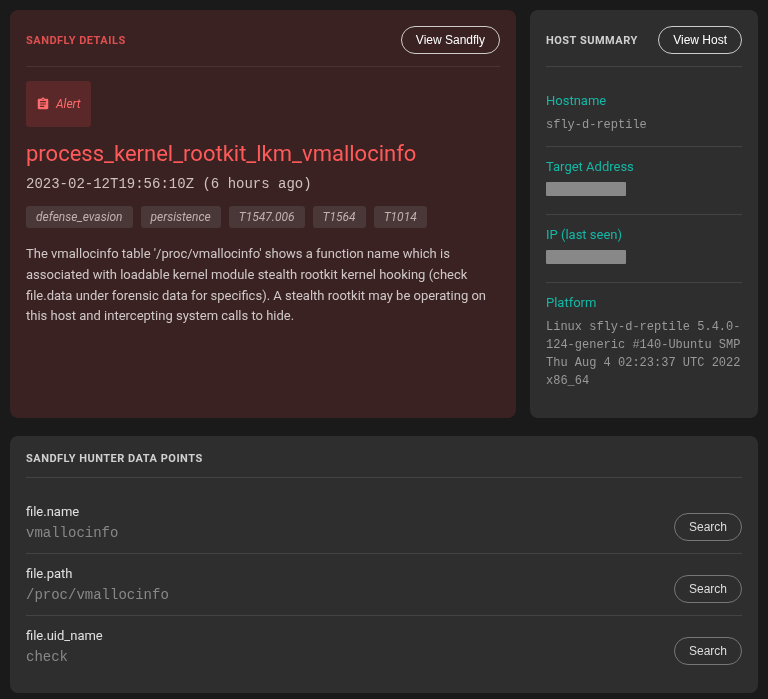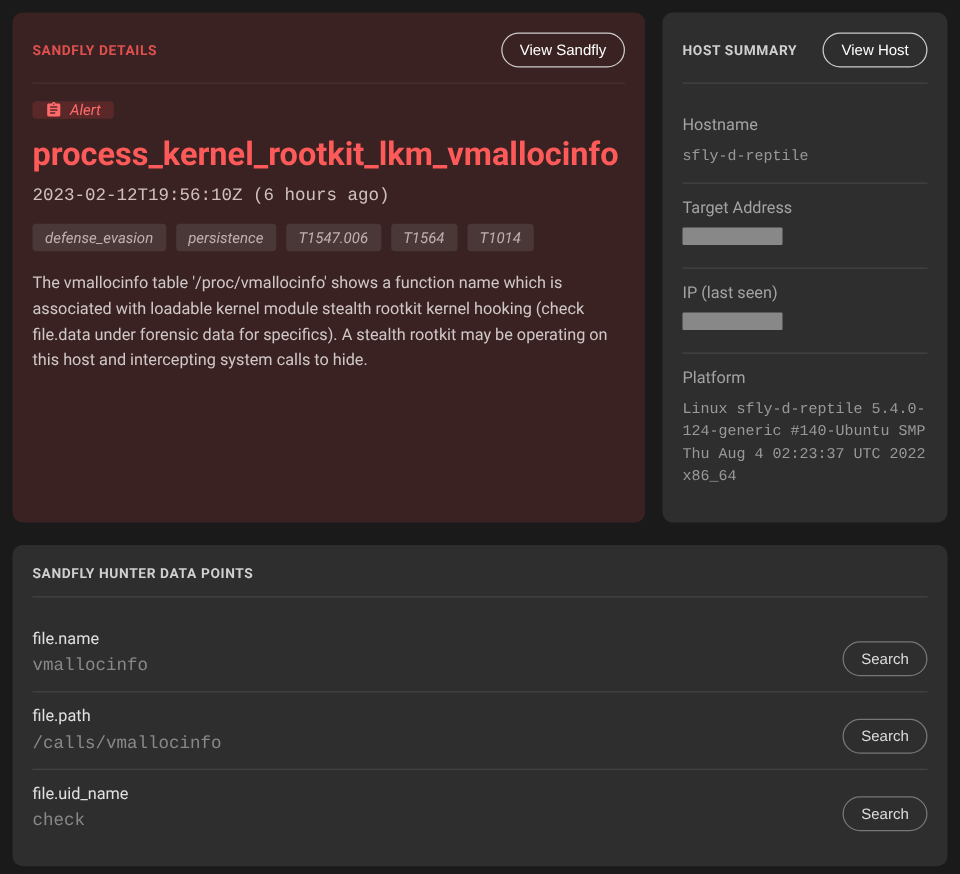--- a/index.html
+++ b/index.html
@@ -68,35 +68,35 @@
       padding: 6px 14px;
       font-size: 12px;
       cursor: pointer;
     }
     .alert-badge {
       display: inline-flex;
       align-items: center;
       gap: 6px;
       background: #5a2828;
       color: #ff6b6b;
-      padding: 0 10px;
+      padding: 16px 10px;
       border-radius: 3px;
       font-style: italic;
       font-size: 12px;
       margin-bottom: 14px;
     }
     .clipboard-icon {
       width: 14px;
       height: 14px;
       fill: #ff6b6b;
     }
     .process-name {
       color: #ff5a5a;
-      font-size: 26px;
-      font-weight: 700;
+      font-size: 22px;
+      font-weight: 400;
       margin-bottom: 10px;
       word-break: break-all;
     }
     .timestamp {
       font-family: "SF Mono", Monaco, "Courier New", monospace;
       color: #d0c0c0;
       font-size: 14px;
       margin-bottom: 14px;
     }
     .tags {
@@ -119,21 +119,21 @@
       font-size: 13px;
     }
     .host-field {
       padding: 12px 0;
       border-bottom: 1px solid #444;
     }
     .host-field:last-child {
       border-bottom: none;
     }
     .host-field-label {
-      color: #a3a3a3;
+      color: #14b8a6;
       font-size: 13px;
       margin-bottom: 8px;
     }
     .host-field-value {
       font-family: "SF Mono", Monaco, "Courier New", monospace;
       color: #999;
       font-size: 12px;
       line-height: 1.5;
       word-break: break-all;
     }
@@ -243,21 +243,21 @@
       <div class="data-point">
         <div class="data-point-left">
           <div class="data-point-key">file.name</div>
           <div class="data-point-value">vmallocinfo</div>
         </div>
         <button class="btn-search">Search</button>
       </div>
       <div class="data-point">
         <div class="data-point-left">
           <div class="data-point-key">file.path</div>
-          <div class="data-point-value">/calls/vmallocinfo</div>
+          <div class="data-point-value">/proc/vmallocinfo</div>
         </div>
         <button class="btn-search">Search</button>
       </div>
       <div class="data-point">
         <div class="data-point-left">
           <div class="data-point-key">file.uid_name</div>
           <div class="data-point-value">check</div>
         </div>
         <button class="btn-search">Search</button>
       </div>

